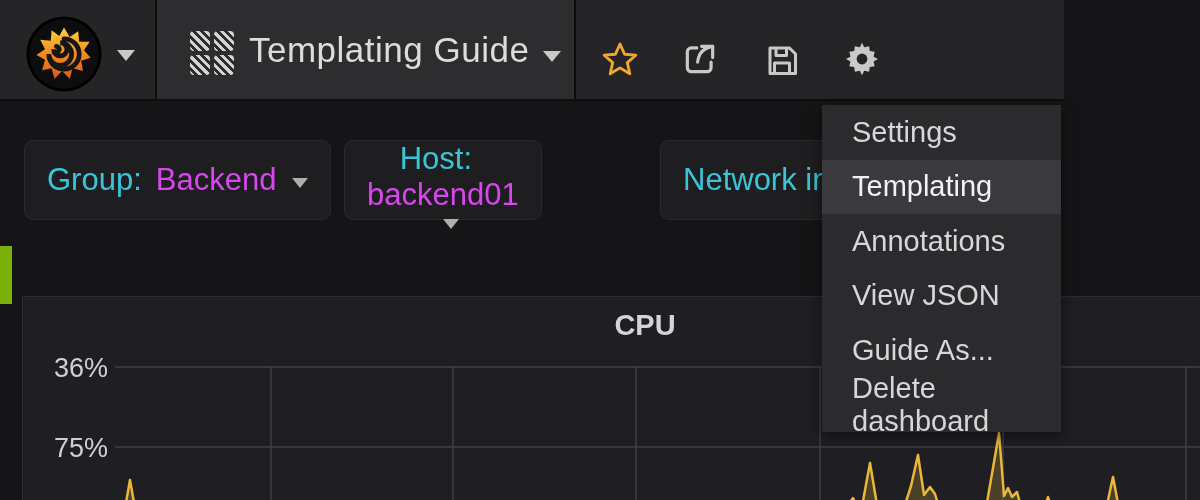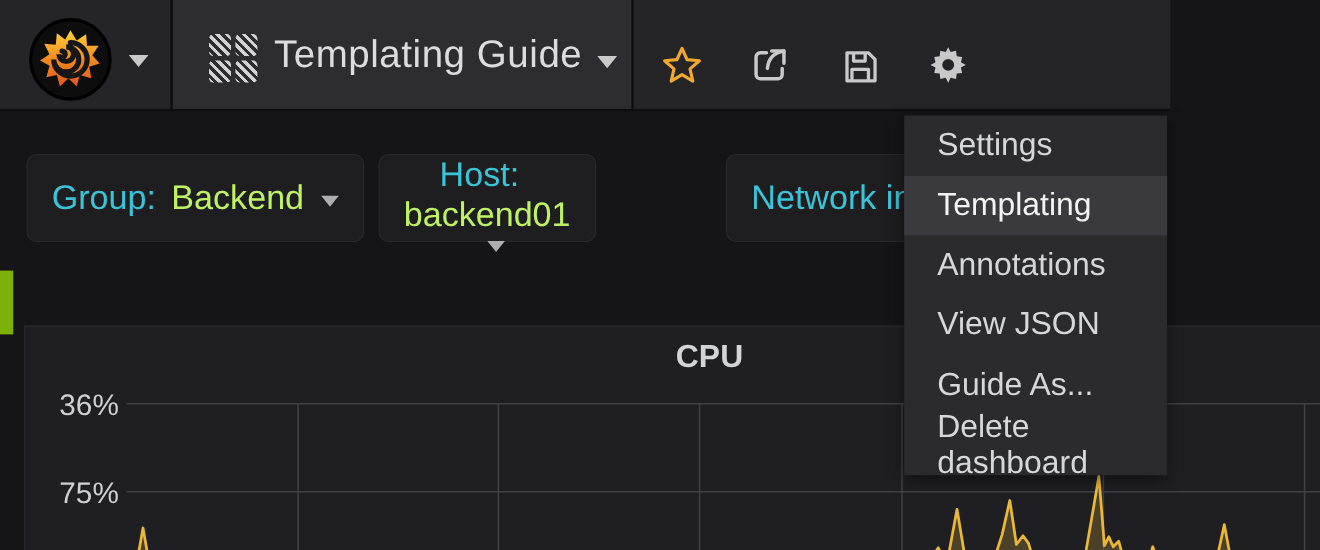--- a/index.html
+++ b/index.html
@@ -26,21 +26,21 @@
   .title-caret { position:absolute; left:543px; top:51px; width:0; height:0;
             border-left:9px solid transparent; border-right:9px solid transparent;
             border-top:11px solid #c9c9c9; }
   .tb-icon { position:absolute; top:40px; cursor:pointer; }
 
   
   .pill { position:absolute; top:140px; height:80px; background:#1e1e21;
           border:1px solid #29292c; border-radius:9px; display:flex; align-items:center;
           padding:0 22px; font-size:31px; z-index:5; }
   .pill .lab { color:#3bc4d8; margin-right:14px; }
-  .pill .val { color:#bef264; }
+  .pill .val { color:#d946ef; }
   .pill .caret { width:0; height:0; margin-left:16px; margin-top:6px;
           border-left:8px solid transparent; border-right:8px solid transparent;
           border-top:10px solid #aeaeae; }
 
   
   .row-bar { position:absolute; left:0; top:246px; width:12px; height:58px;
              background:#7db10a; z-index:3; }
 
   
   .panel { position:absolute; left:22px; top:296px; width:1246px; height:220px;

